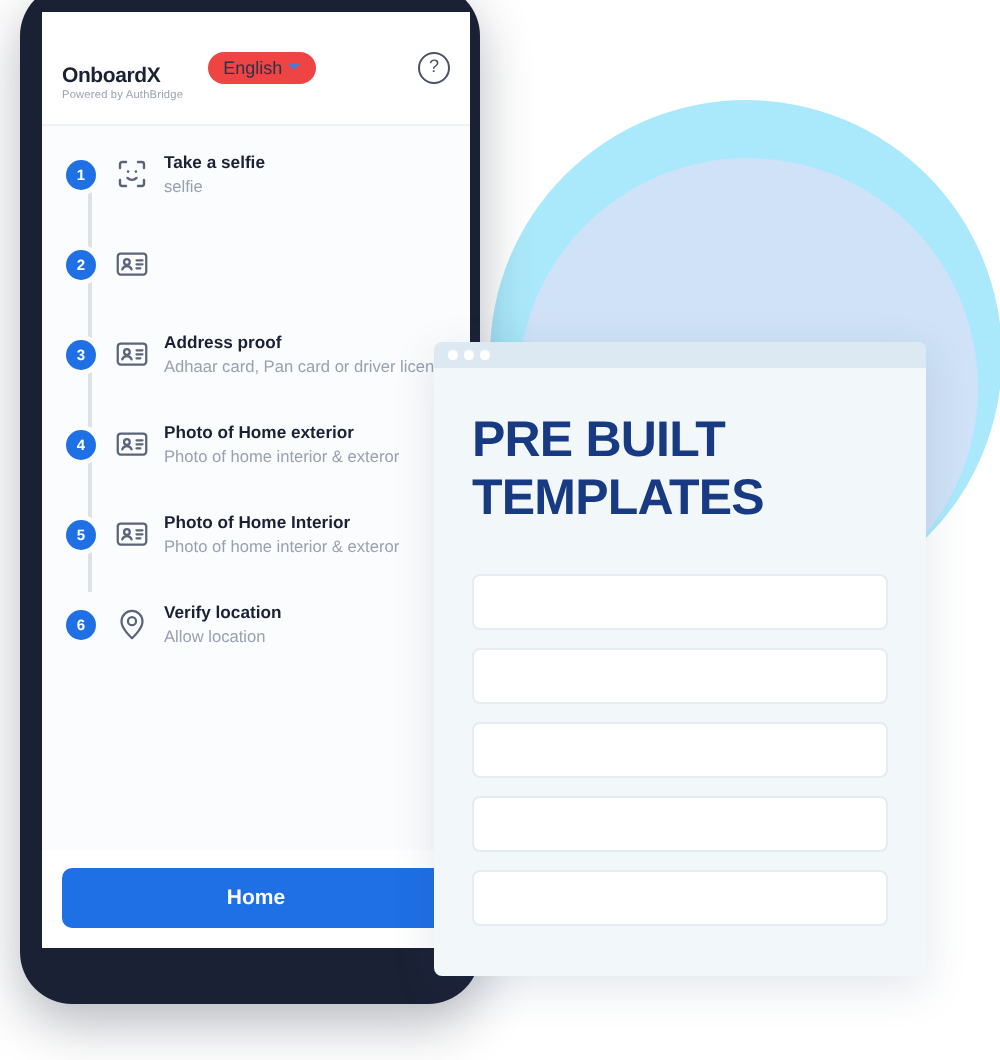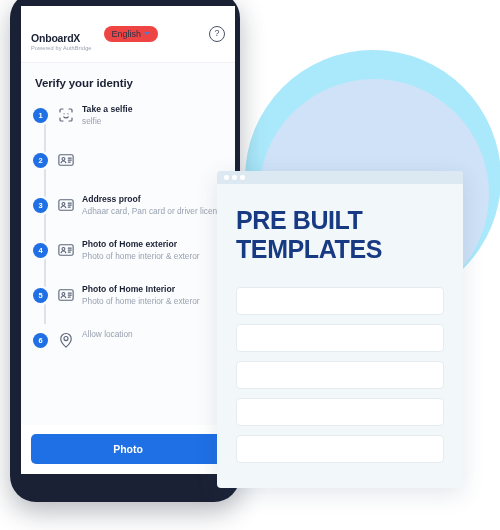--- a/index.html
+++ b/index.html
@@ -285,21 +285,20 @@
         <div class="brand-sub">Powered by AuthBridge</div>
       </div>
       <div class="lang-pill">
         <span class="lang-text">English</span>
         <span class="chev"></span>
       </div>
       <div class="help-btn">?</div>
     </div>
 
     <div class="app-body">
-      <div class="page-title">Verify your identiy</div>
 
       <div class="steps">
 
         <div class="step">
           <div class="step-badge">1</div>
           <div class="step-icon">
             <svg viewBox="0 0 24 24" fill="none" stroke="currentColor" stroke-width="1.6" stroke-linecap="round" stroke-linejoin="round">
               <path d="M4 8V5.5A1.5 1.5 0 0 1 5.5 4H8"></path>
               <path d="M16 4h2.5A1.5 1.5 0 0 1 20 5.5V8"></path>
               <path d="M20 16v2.5a1.5 1.5 0 0 1-1.5 1.5H16"></path>
@@ -377,29 +376,30 @@
 
         <div class="step">
           <div class="step-badge">6</div>
           <div class="step-icon">
             <svg viewBox="0 0 24 24" fill="none" stroke="currentColor" stroke-width="1.5" stroke-linecap="round" stroke-linejoin="round">
               <path d="M12 21.5s7-6.2 7-11.2a7 7 0 1 0-14 0c0 5 7 11.2 7 11.2z"></path>
               <circle cx="12" cy="10.1" r="2.7"></circle>
             </svg>
           </div>
           <div class="step-text">
+            <div class="step-title">Verify location</div>
             <div class="step-desc">Allow location</div>
           </div>
         </div>
 
       </div>
     </div>
 
     <div class="app-footer">
-      <button class="next-btn">Photo</button>
+      <button class="next-btn">Home</button>
     </div>
 
   </div>
 </div>
 
 <div id="templates-window">
   <div class="win-titlebar">
     <span class="win-dot"></span>
     <span class="win-dot"></span>
     <span class="win-dot"></span>

